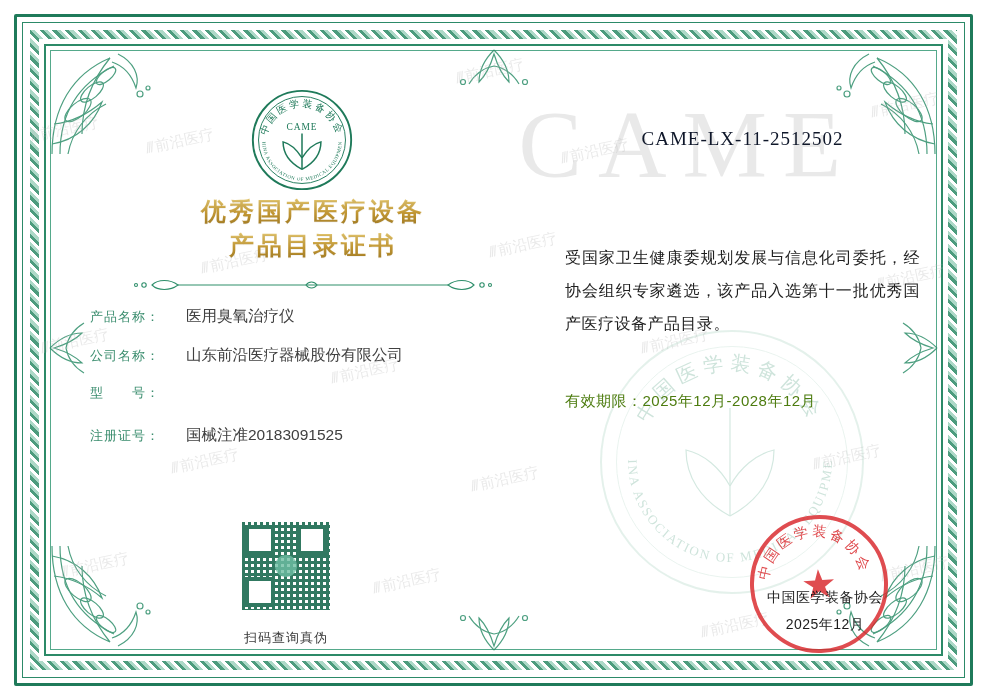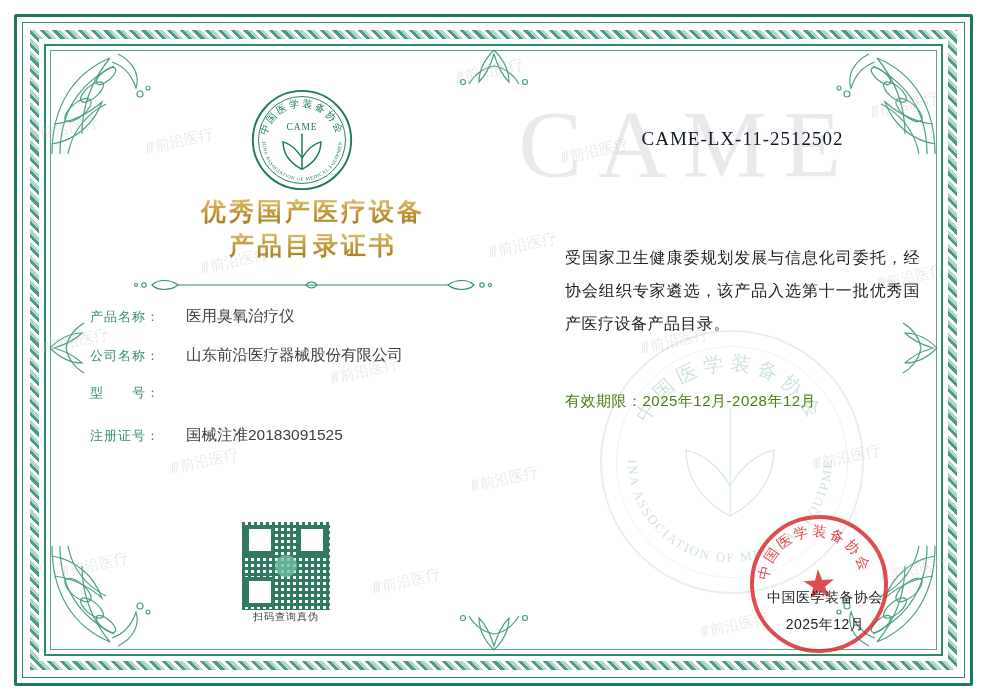--- a/index.html
+++ b/index.html
@@ -331,22 +331,22 @@
   .qr-center {
     position: absolute;
     left: 50%; top: 50%;
     transform: translate(-50%,-50%);
     width: 22px; height: 22px;
     border-radius: 50%;
     background: #5fb89a;
     opacity: .8;
   }
   .qr-caption {
-    margin-top: 0;
-    font-size: 10px;
+    margin-top: 19px;
+    font-size: 13px;
     color: #3d3d3d;
     letter-spacing: 1px;
     white-space: nowrap;
   }
 </style>
 </head>
 <body>
 
 <div class="certificate">
 

